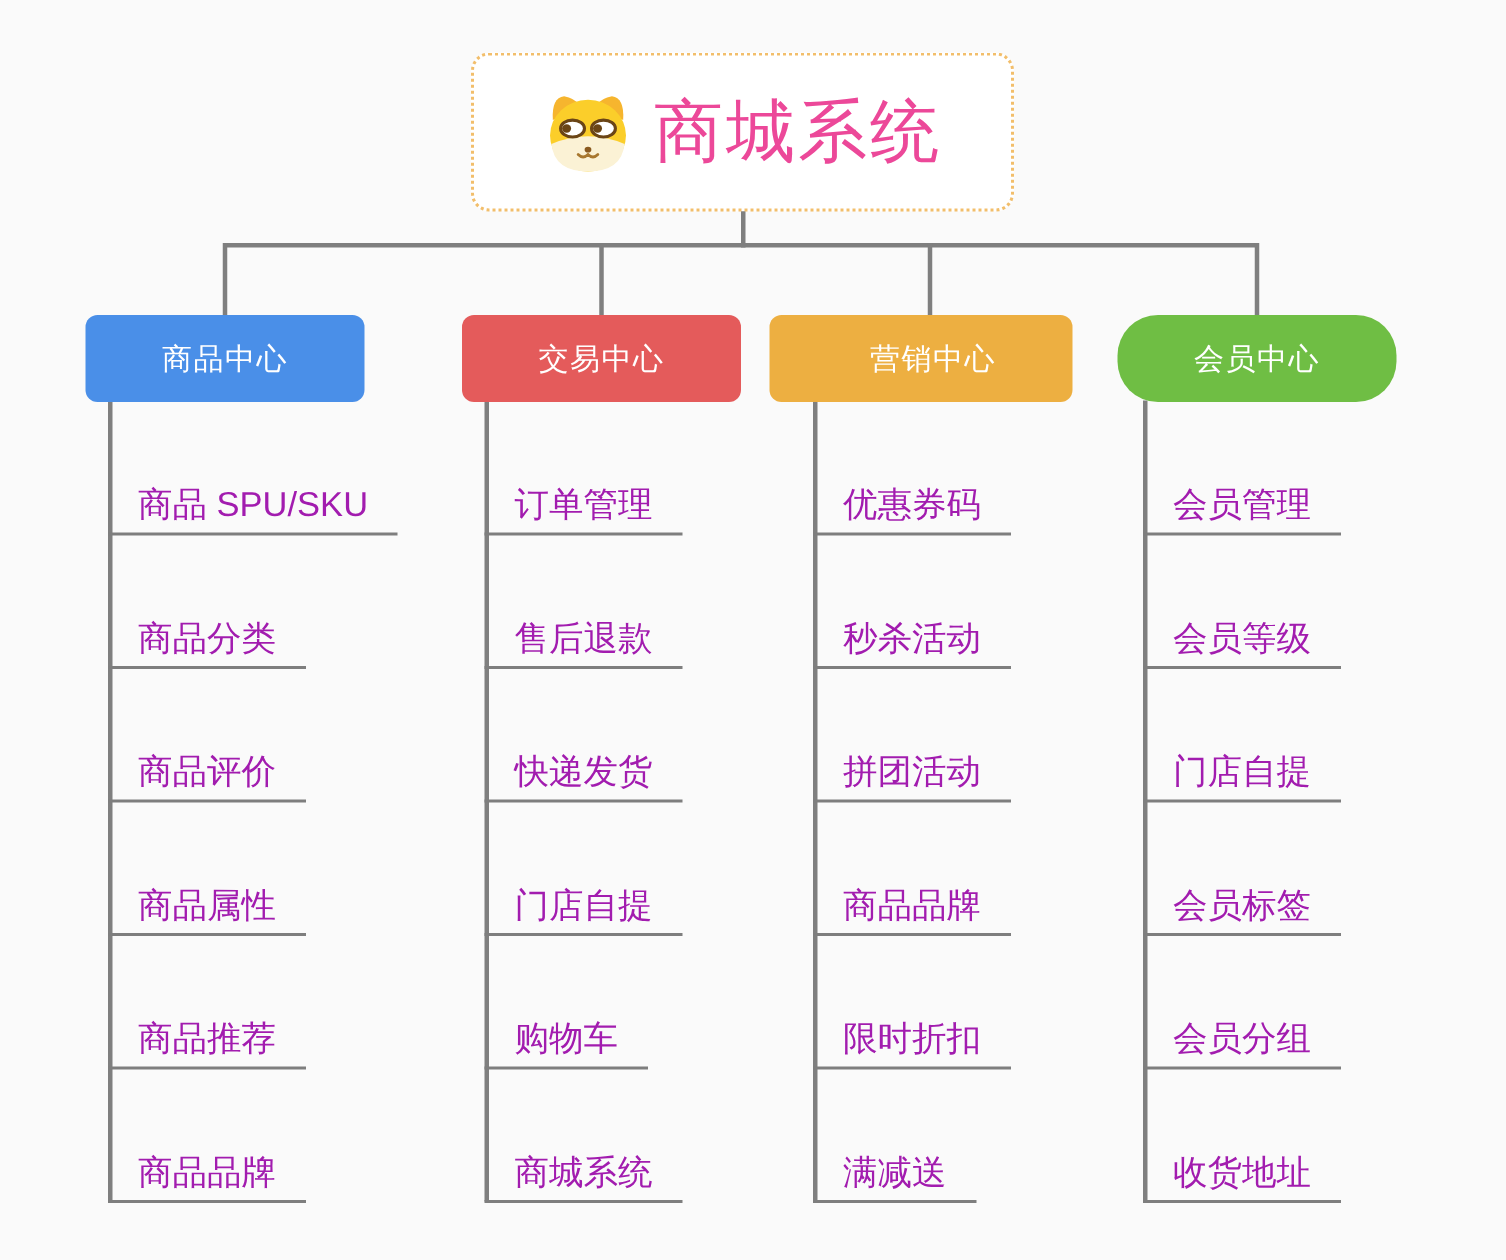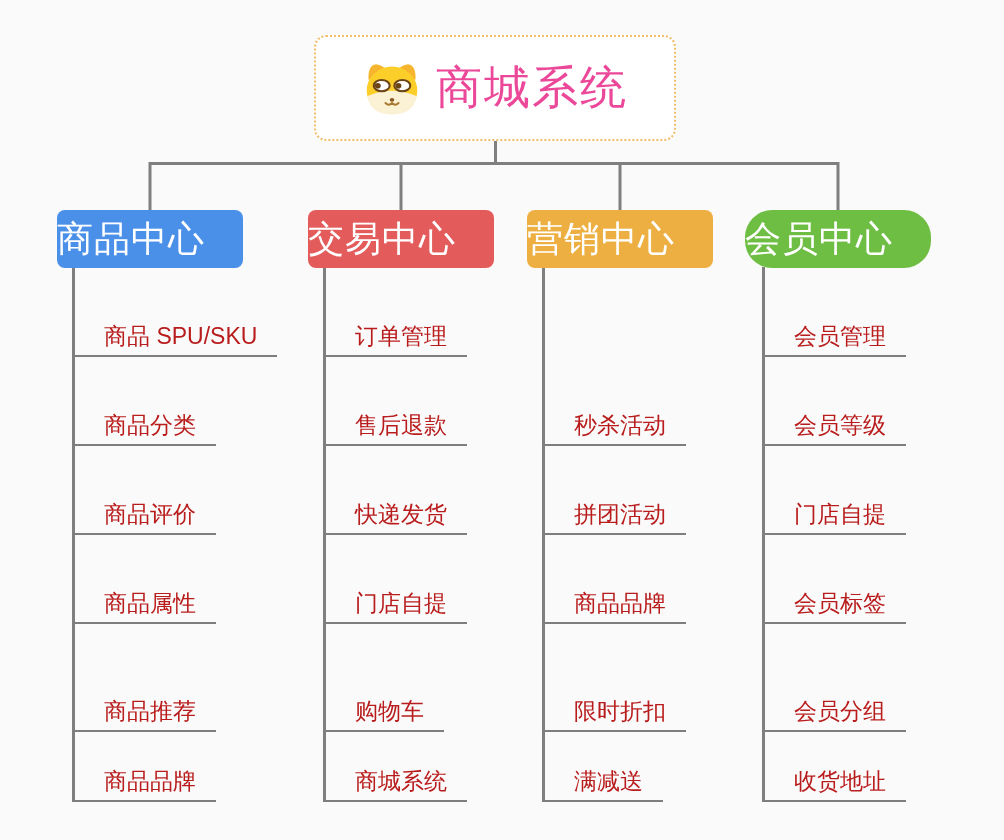--- a/index.html
+++ b/index.html
@@ -37,56 +37,56 @@
     font-weight: 500;
     letter-spacing: 2px;
     white-space: nowrap;
   }
   .root-icon { width: 60px; height: 55px; flex: 0 0 auto; }
   
   .branch-box {
     position: absolute; top: 210px;
     width: 186px; height: 58px;
     border-radius: 8px;
-    display: flex; align-items: center; 
+    display: flex; align-items: center; justify-content: center;
     color: #FFFFFF;
-    font-size: 36px;
+    font-size: 20px;
     letter-spacing: 1px;
     z-index: 2;
     white-space: nowrap;
   }
   .branch-0 { left: 57px;  }
   .branch-1 { left: 308px; }
-  .branch-2 { left: 527px; }
+  .branch-2 { left: 513px; padding-left: 16px; }
   .branch-3 { left: 745px; }
   
   .item-col {
     position: absolute; top: 268px;
     width: 245px; height: 545px;
     z-index: 2;
   }
   .col-0 { left: 72px;  }
   .col-1 { left: 323px; }
   .col-2 { left: 542px; }
   .col-3 { left: 762px; }
   .leaf-item {
     position: absolute; left: 0;
     height: 34px;
     line-height: 34px;
-    padding: 0 20px 2px 32px;
+    padding: 0 20px 2px 20px;
     border-bottom: 2px solid #7E7E7E;
-    color: #b91c1c;
+    color: #a21caf;
     font-size: 23px;
     white-space: nowrap;
   }
   .leaf-0 { top: 51px;  }
   .leaf-1 { top: 140px; }
   .leaf-2 { top: 229px; }
   .leaf-3 { top: 318px; }
-  .leaf-4 { top: 426px; }
+  .leaf-4 { top: 407px; }
   .leaf-5 { top: 496px; }
 </style>
 </head>
 <body>
 
 <div id="canvas">
 
   <svg id="connectors" viewBox="0 0 1004 840" xmlns="http://www.w3.org/2000/svg">
     <g stroke="#7F7F7F" stroke-width="3" fill="none">
 
@@ -149,20 +149,21 @@
   <div class="item-col col-1">
     <div class="leaf-item leaf-0">订单管理</div>
     <div class="leaf-item leaf-1">售后退款</div>
     <div class="leaf-item leaf-2">快递发货</div>
     <div class="leaf-item leaf-3">门店自提</div>
     <div class="leaf-item leaf-4">购物车</div>
     <div class="leaf-item leaf-5">商城系统</div>
   </div>
 
   <div class="item-col col-2">
+    <div class="leaf-item leaf-0">优惠券码</div>
     <div class="leaf-item leaf-1">秒杀活动</div>
     <div class="leaf-item leaf-2">拼团活动</div>
     <div class="leaf-item leaf-3">商品品牌</div>
     <div class="leaf-item leaf-4">限时折扣</div>
     <div class="leaf-item leaf-5">满减送</div>
   </div>
 
   <div class="item-col col-3">
     <div class="leaf-item leaf-0">会员管理</div>
     <div class="leaf-item leaf-1">会员等级</div>

